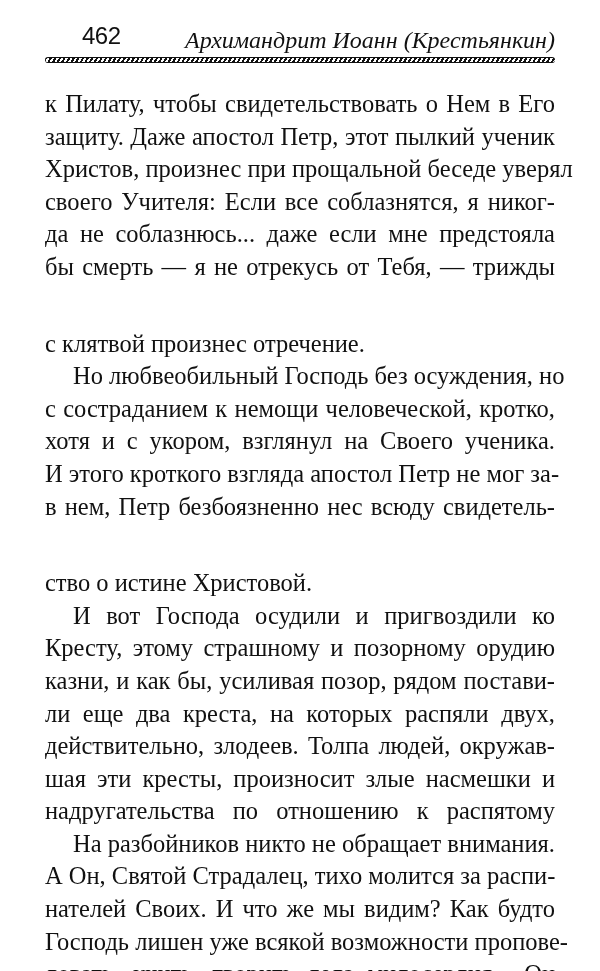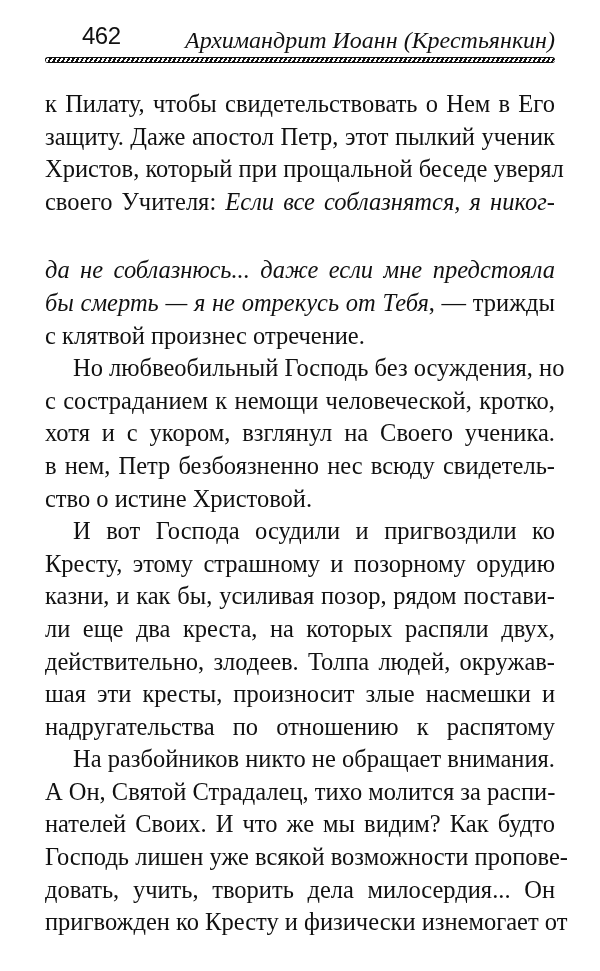--- a/index.html
+++ b/index.html
@@ -71,51 +71,51 @@
       height: 32.6px;
       line-height: 32.6px;
       font-size: 24.5px;
       white-space: nowrap;
       text-align: justify;
       text-align-last: justify;
       letter-spacing: 0;
     }
     .line.last {
       text-align-last: left;
+      margin-top: 44px;
     }
     .line.indent {
       padding-left: 28px;
     }
     .it {
-      font-style: italic;
-      margin-top: 36px;
     }
   </style>
 </head>
 <body>
 
 <div class="page">
   <div class="running-head">
     <span class="page-number">462</span>
     <span class="running-title">Архимандрит Иоанн (Крестьянкин)</span>
   </div>
   <div class="rope-rule"></div>
 
   <div class="body-text">
     <span class="line">к Пилату, чтобы свидетельствовать о Нем в Его</span>
     <span class="line">защиту. Даже апостол Петр, этот пылкий ученик</span>
-    <span class="line">Христов, который при прощальной беседе уверял</span>
+    <span class="line">Христов, произнес при прощальной беседе уверял</span>
     <span class="line"><span>своего Учителя: </span><span class="it">Если все соблазнятся, я никог-</span></span>
     <span class="line it">да не соблазнюсь... даже если мне предстояла</span>
     <span class="line"><span class="it">бы смерть — я не отрекусь от Тебя</span><span>, — трижды</span></span>
     <span class="line last">с клятвой произнес отречение.</span>
 
     <span class="line indent">Но любвеобильный Господь без осуждения, но</span>
     <span class="line">с состраданием к немощи человеческой, кротко,</span>
     <span class="line">хотя и с укором, взглянул на Своего ученика.</span>
+    <span class="line">И этого кроткого взгляда апостол Петр не мог за-</span>
     <span class="line">в нем, Петр безбоязненно нес всюду свидетель-</span>
     <span class="line last">ство о истине Христовой.</span>
 
     <span class="line indent">И вот Господа осудили и пригвоздили ко</span>
     <span class="line">Кресту, этому страшному и позорному орудию</span>
     <span class="line">казни, и как бы, усиливая позор, рядом постави-</span>
     <span class="line">ли еще два креста, на которых распяли двух,</span>
     <span class="line">действительно, злодеев. Толпа людей, окружав-</span>
     <span class="line">шая эти кресты, произносит злые насмешки и</span>
     <span class="line">надругательства по отношению к распятому</span>

